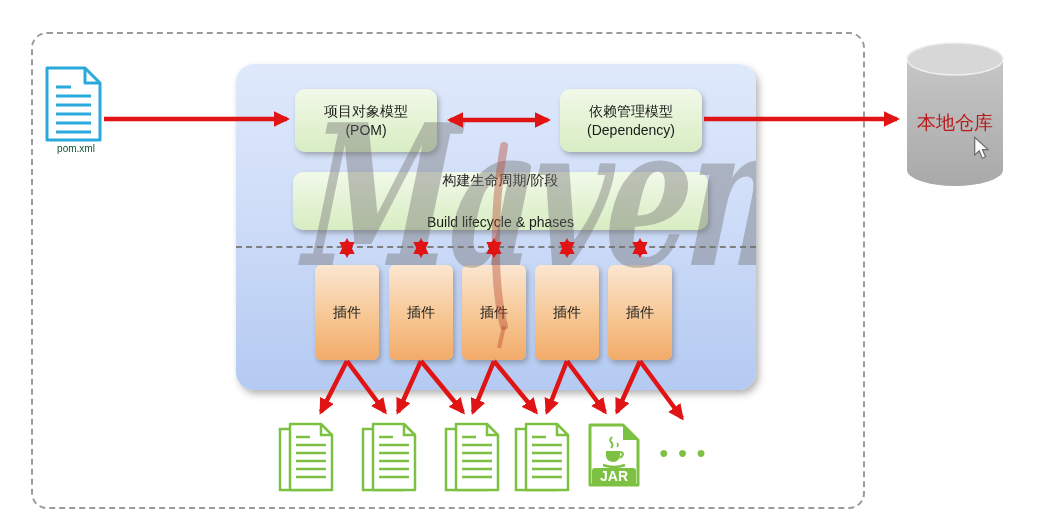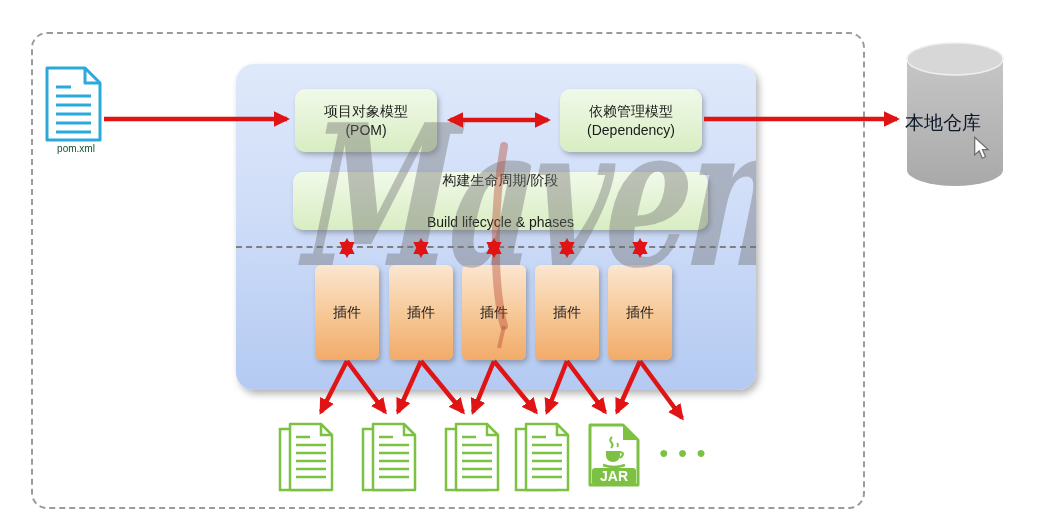--- a/index.html
+++ b/index.html
@@ -44,22 +44,22 @@
           box-shadow:2px 3px 5px rgba(80,80,80,.4);
           display:flex;align-items:center;justify-content:center;
           font-size:14px;color:#1a1a1a;}
   .p1{left:79px}.p2{left:153px}.p3{left:226px}.p4{left:299px}.p5{left:372px}
 
   
   .arrows{position:absolute;left:0;top:0;z-index:6;pointer-events:none;}
 
   
   .repo{position:absolute;left:905px;top:42px;}
-  .repo-label{position:absolute;left:905px;top:110px;width:100px;text-align:left;
-              font-size:19px;color:#0f172a;z-index:7;}
+  .repo-label{position:absolute;left:905px;top:110px;width:100px;text-align:center;
+              font-size:19px;color:#b91c1c;z-index:7;}
   .cursor{position:absolute;left:972px;top:136px;z-index:8;}
 
   
   .docstack{position:absolute;top:422px;}
   .d1{left:278px}.d2{left:361px}.d3{left:444px}.d4{left:514px}
   .jar{position:absolute;left:588px;top:423px;}
   .dots{position:absolute;left:659px;top:444px;font-size:16px;letter-spacing:9px;
         color:#7cc142;font-weight:bold;}
 </style>
 </head>

